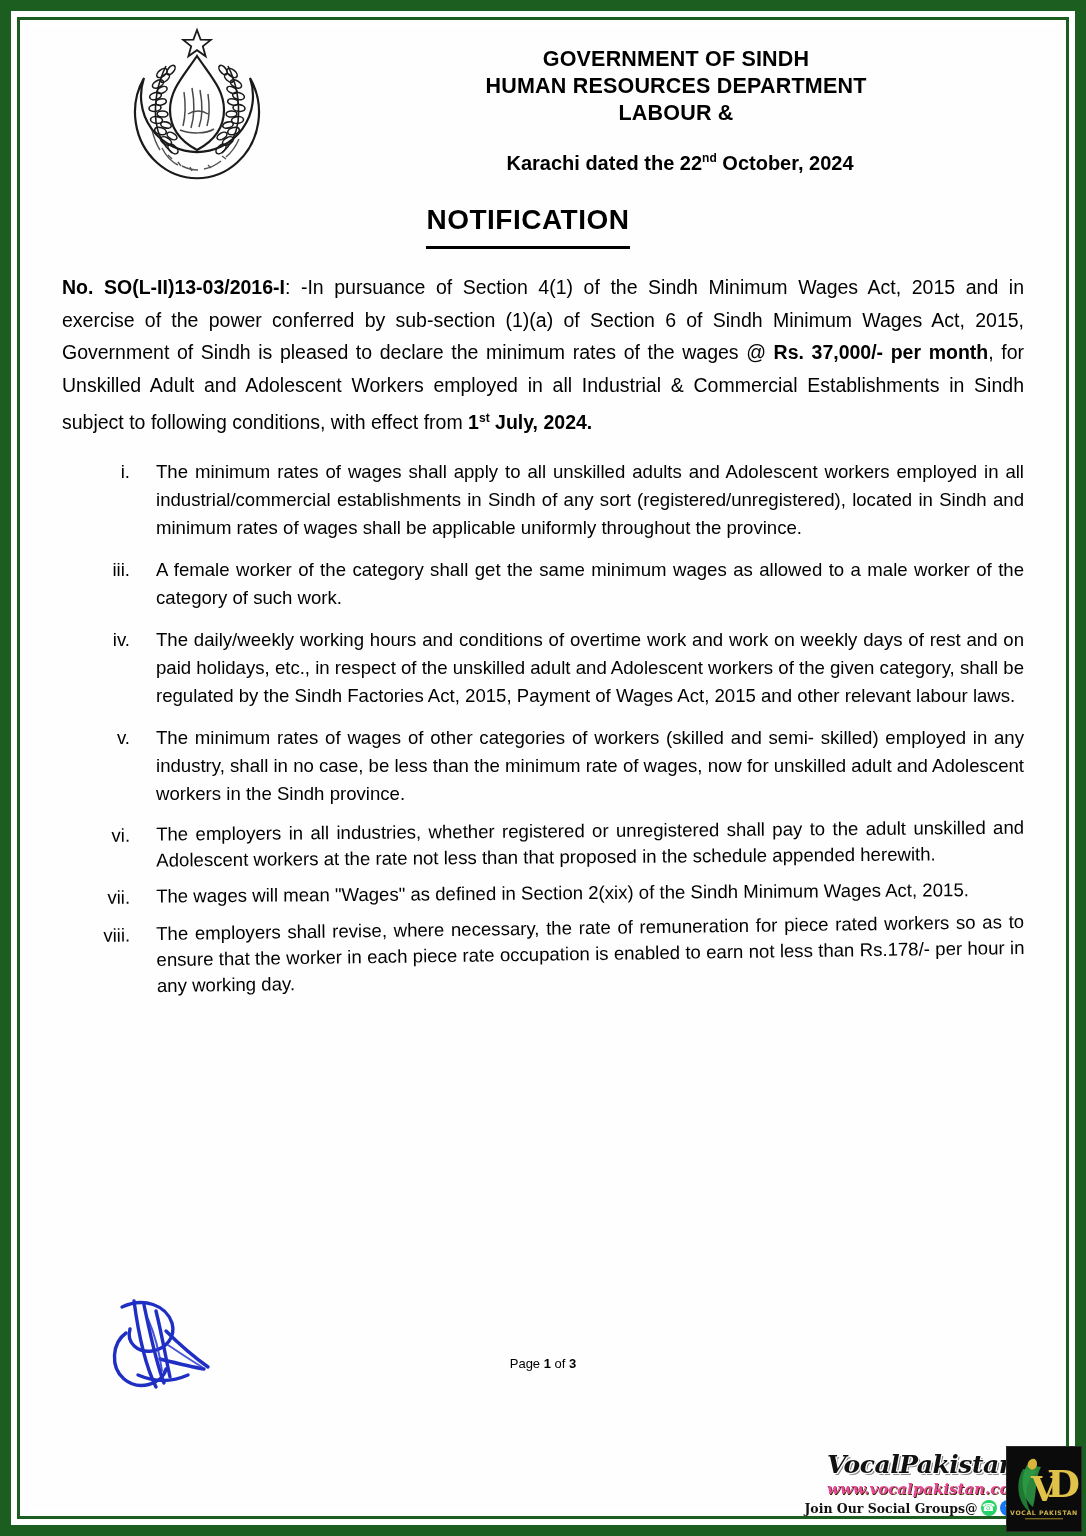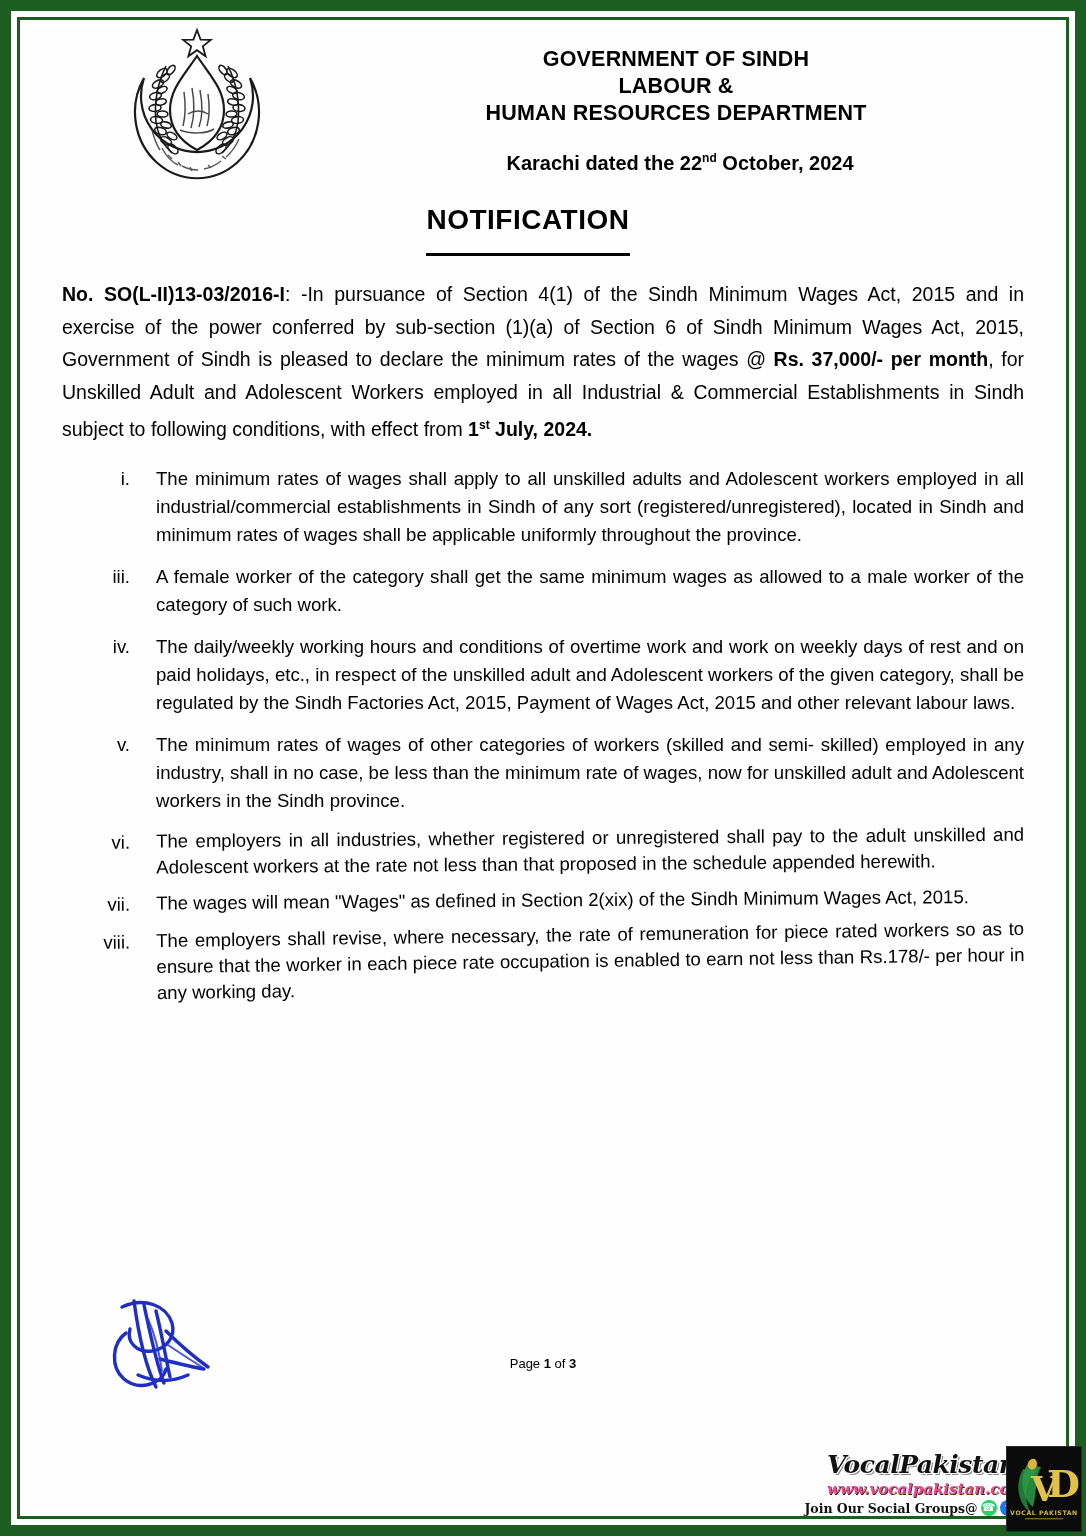--- a/index.html
+++ b/index.html
@@ -70,21 +70,21 @@
   .notif-wrap{
     margin-top:18px;
     text-align:center;
   }
   .notif{
     display:inline-block;
     font-weight:bold;
     font-size:28px;
     letter-spacing:.5px;
     border-bottom:3px solid #000;
-    padding-bottom:17px;
+    padding-bottom:10px;
     margin-left:-30px;
   }
 
   
   .body-wrap{
     padding:0 36px 0 36px;
   }
   .lead{
     margin-top:22px;
     font-size:19.5px;
@@ -296,22 +296,22 @@
             <path d="M60 140 C66 143 72 144 76 144"></path>
             <path d="M82 143 C88 142 94 139 99 135"></path>
             <path d="M104 131 C110 126 114 120 117 113"></path>
             <path d="M46 129 l4 4 M56 136 l3 4 M68 141 l2 4 M86 139 l3 3 M100 130 l4 3"></path>
           </g>
         </svg>
       </div>
 
       <div class="gov-block">
         <div>GOVERNMENT OF SINDH</div>
+        <div>HUMAN RESOURCES DEPARTMENT</div>
         <div>LABOUR &amp;</div>
-        <div>HUMAN RESOURCES DEPARTMENT</div>
       </div>
 
       <div class="date-line">
         <span>Karachi dated the 22</span><sup>nd</sup><span> October, 2024</span>
       </div>
     </div>
 
     <div class="notif-wrap">
       <span class="notif">NOTIFICATION</span>
     </div>

